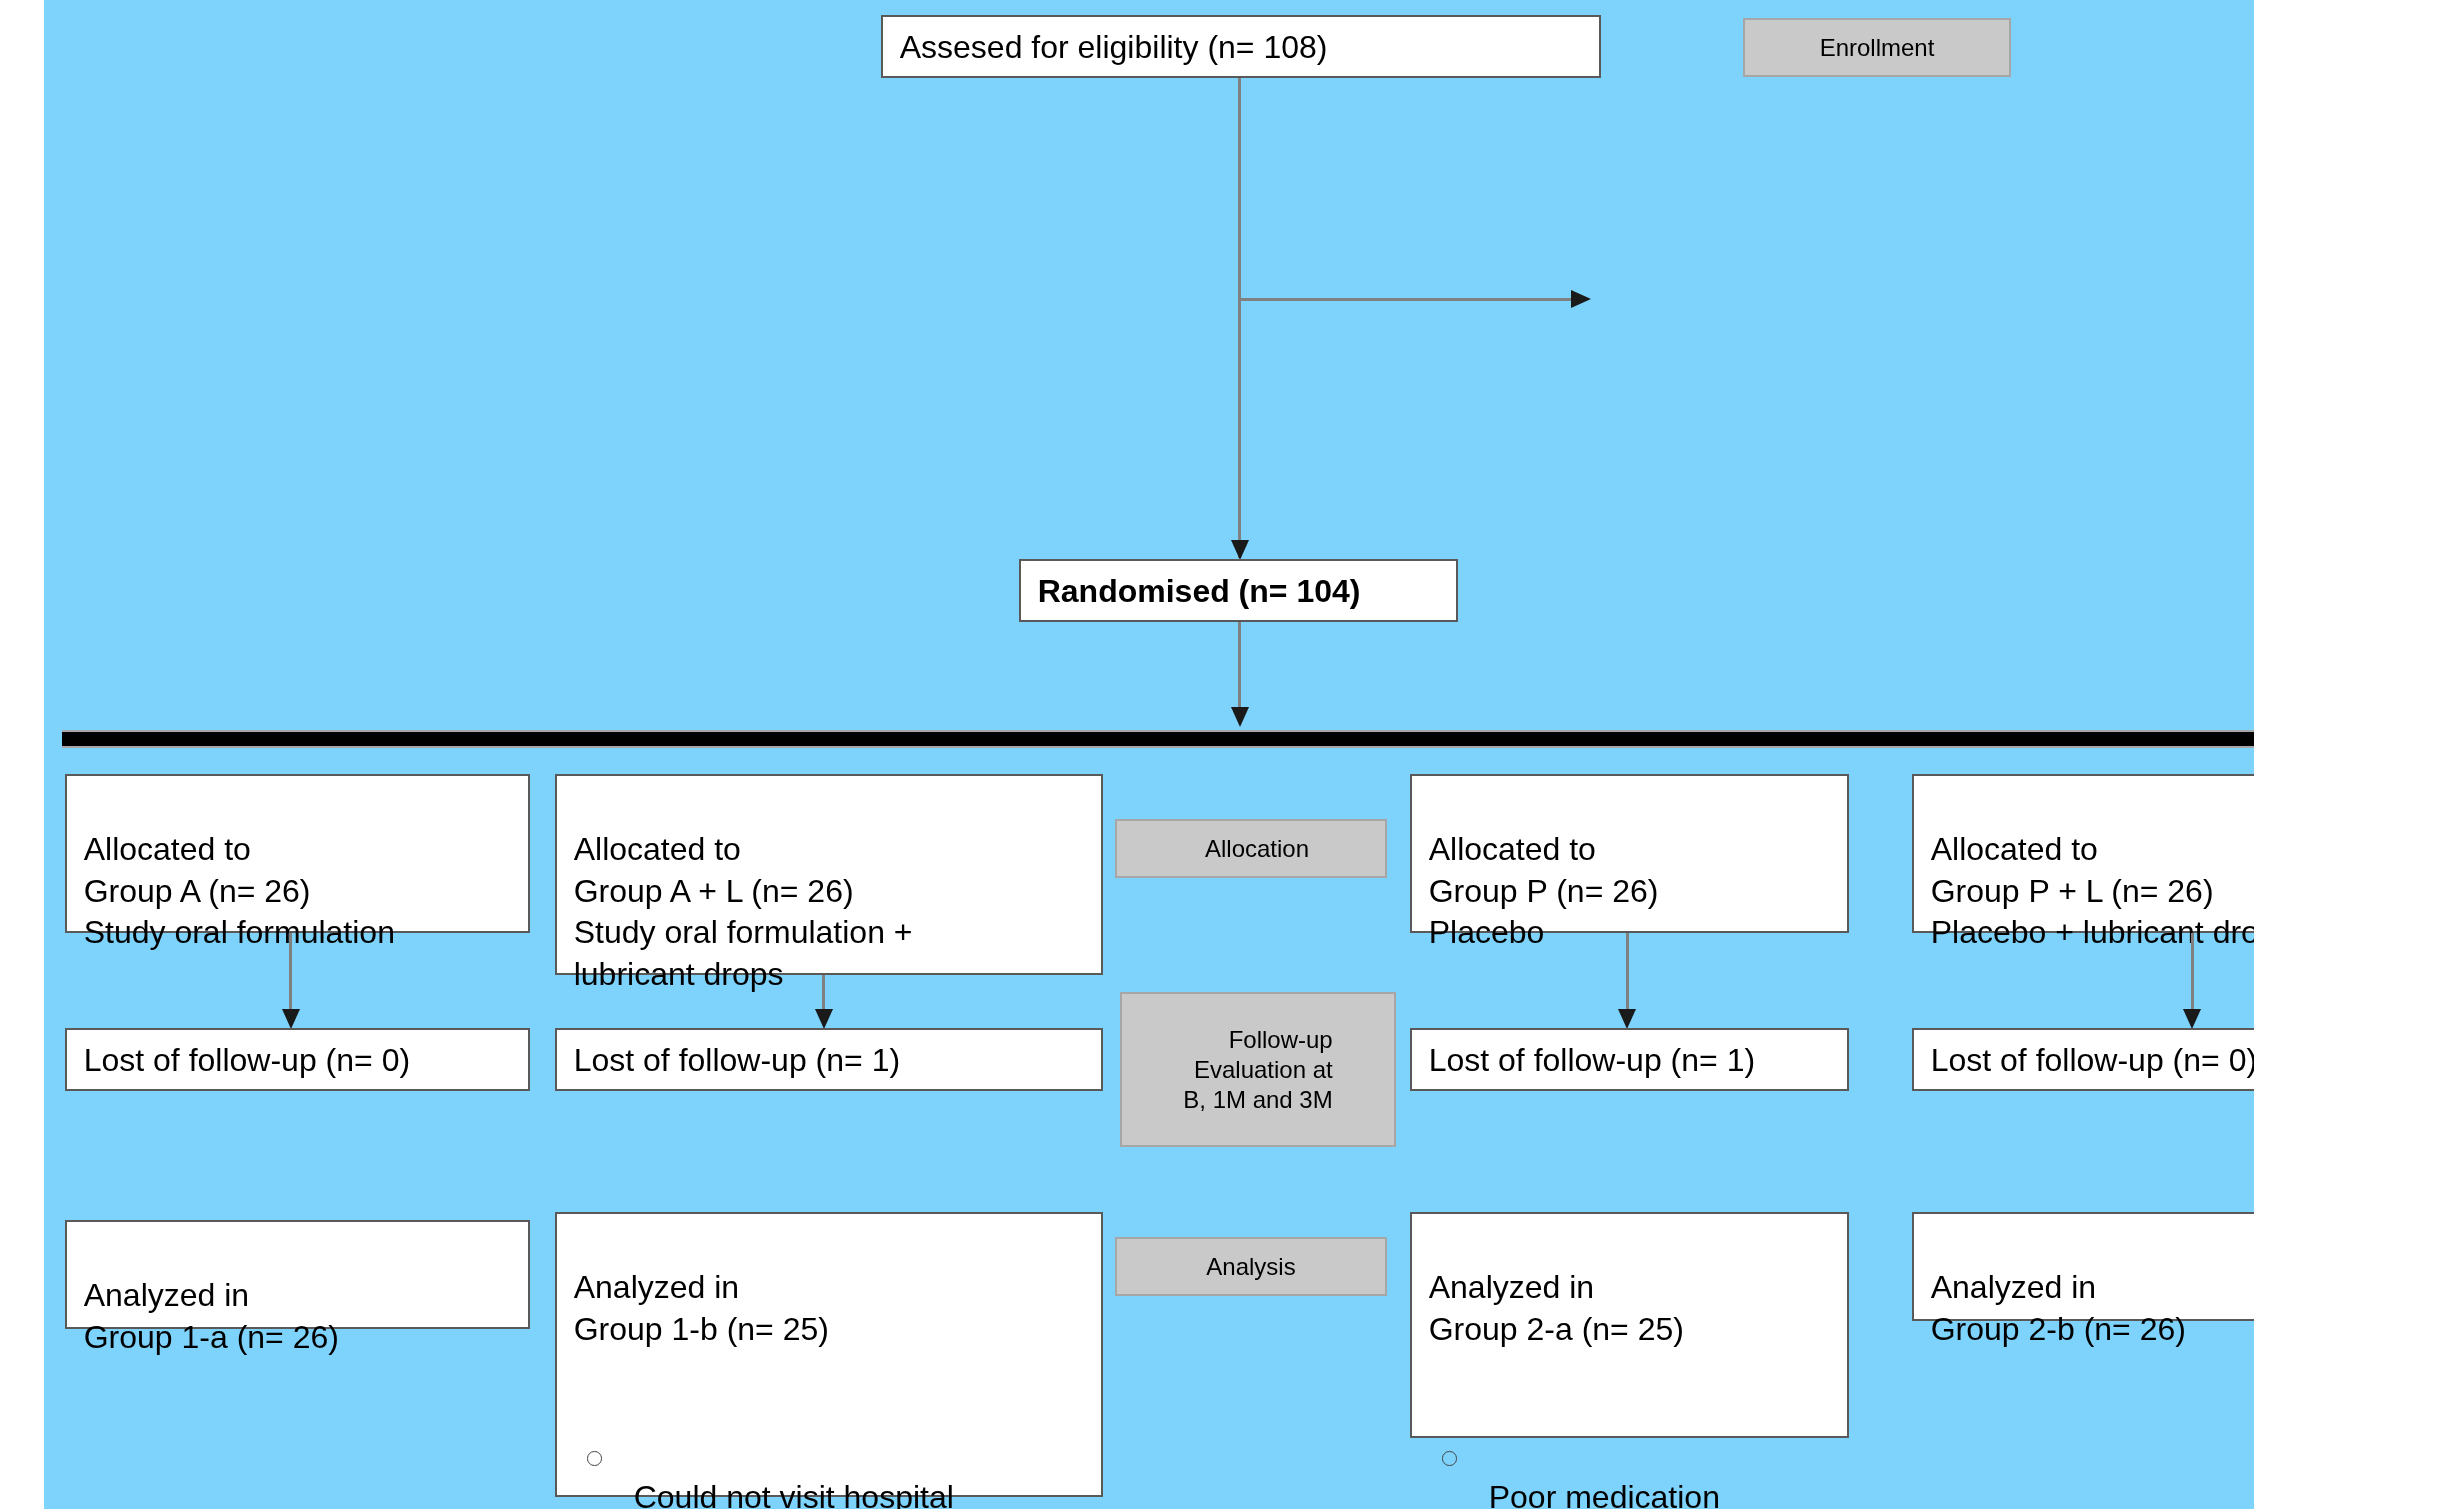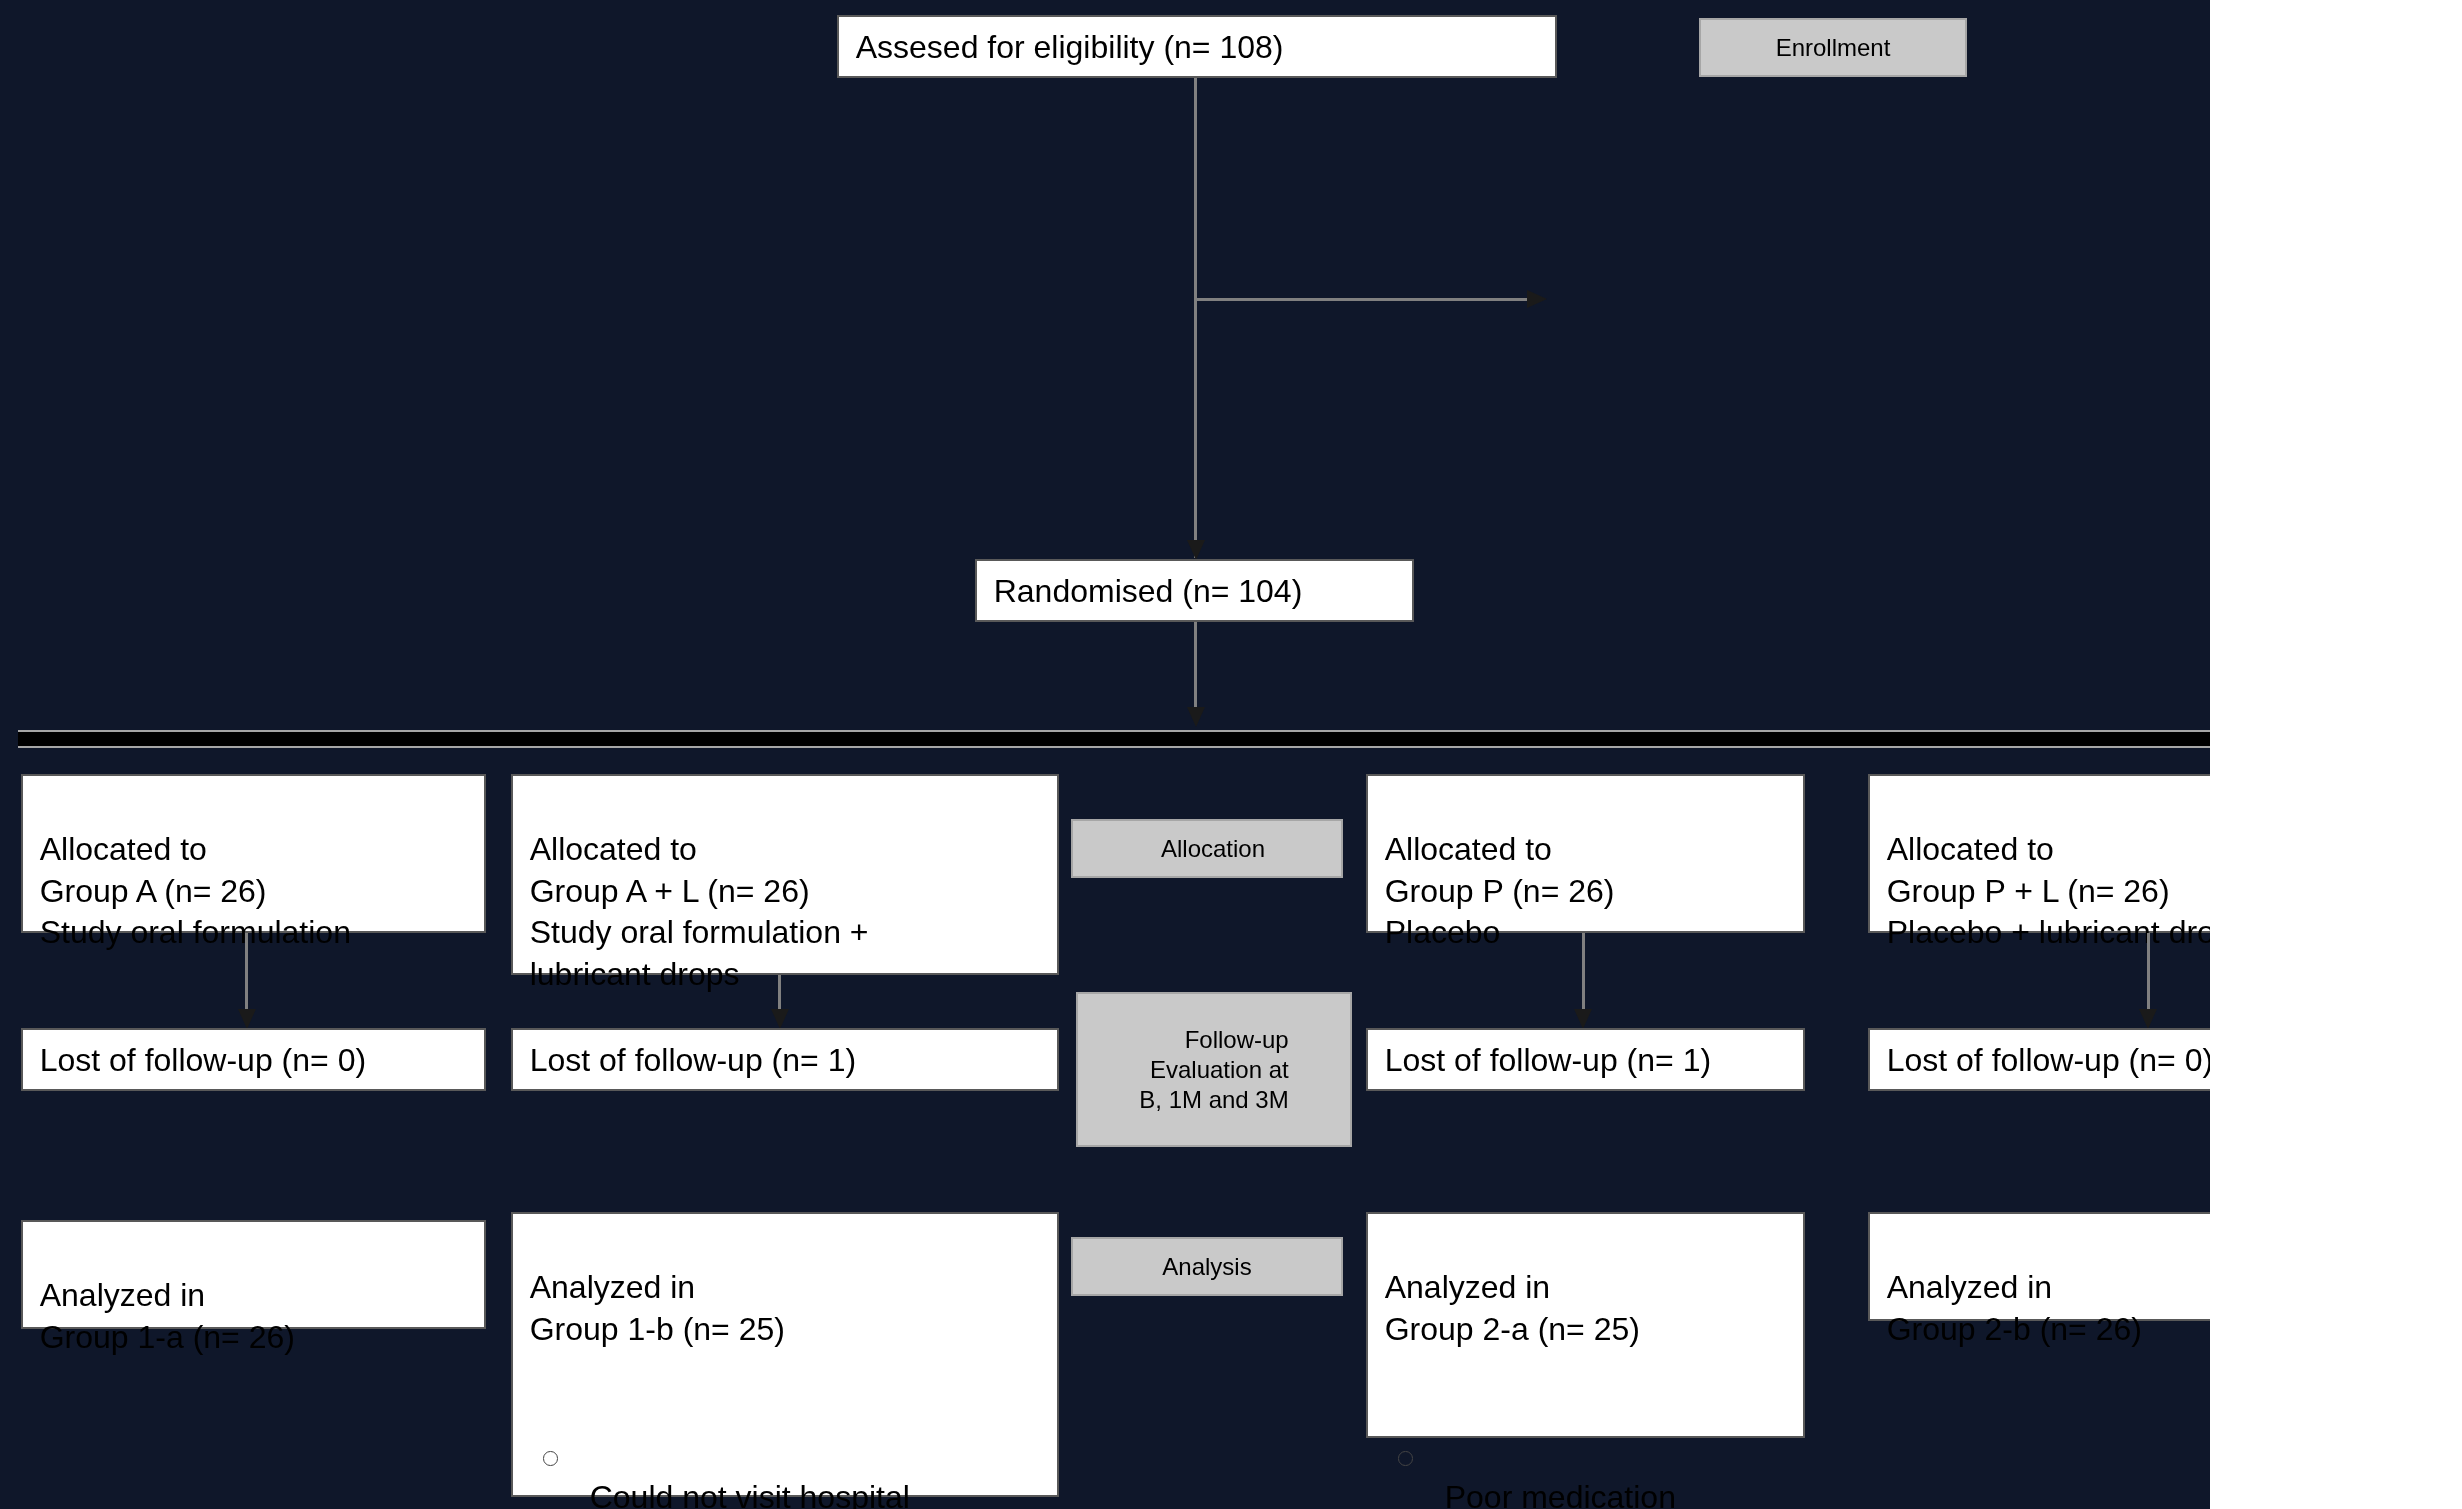--- a/index.html
+++ b/index.html
@@ -8,22 +8,23 @@
     background: #ffffff;
   }
   body {
     font-family: "Liberation Sans", sans-serif;
     color: #000000;
   }
   #diagram {
     position: relative;
     width: 2210px;
     height: 1510px;
-    background: #0f172a;
+    background: #7dd3fc;
     overflow: hidden;
+    margin-left: 44px;
   }
 
   
   .box {
     position: absolute;
     background: #ffffff;
     border: 2.5px solid #595959;
     font-size: 32px;
     line-height: 1.30;
     padding: 11.7px 15px 8.4px 16.7px;
@@ -108,21 +109,21 @@
     <span>Enrollment</span>
   </div>
 
   <div class="vline" style="left:1194px; top:78px; height:480px;"></div>
   <div class="arrow-down" style="left:1187px; top:540px;"></div>
 
   <div class="hline" style="left:1194px; top:298px; width:343px;"></div>
   <div class="arrow-right" style="left:1527px; top:290px;"></div>
 
 
-  <div class="box" style="left:975px; top:559px; width:439px; height:63px; display:flex; align-items:center;">
+  <div class="box" style="left:975px; top:559px; width:439px; height:63px; display:flex; align-items:center;font-weight:bold;">
     <span>Randomised (n= 104)</span>
   </div>
 
   <div class="vline" style="left:1194px; top:622px; height:92px;"></div>
   <div class="arrow-down" style="left:1187px; top:707px;"></div>
 
   <div class="thick-rule" style="left:18.4px; top:730px; width:2429px; height:18.4px;"></div>
 
   <div class="box" style="left:21px; top:774px; width:465px; height:159px;">
     <span>Allocated to

